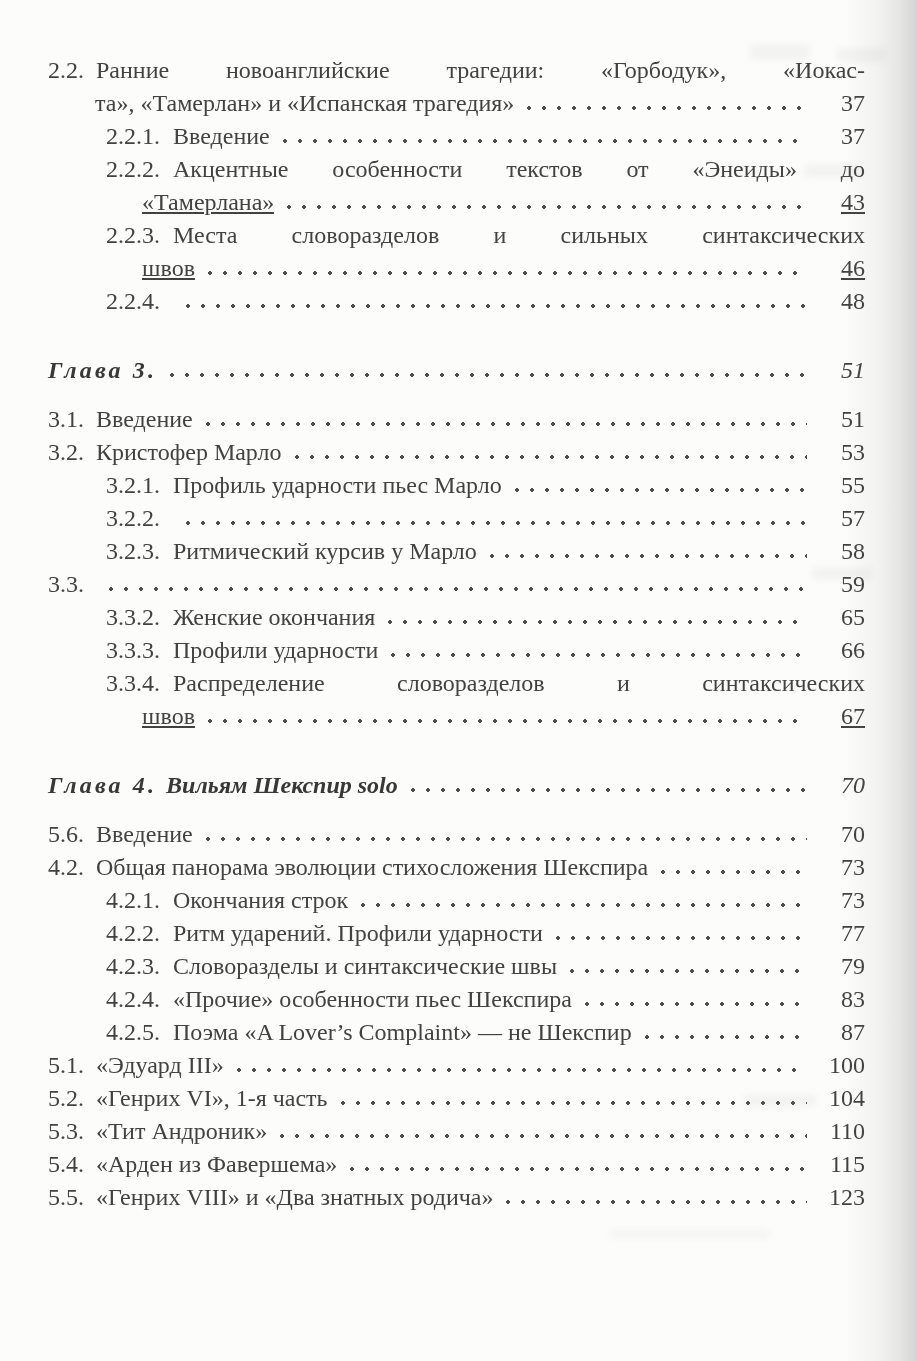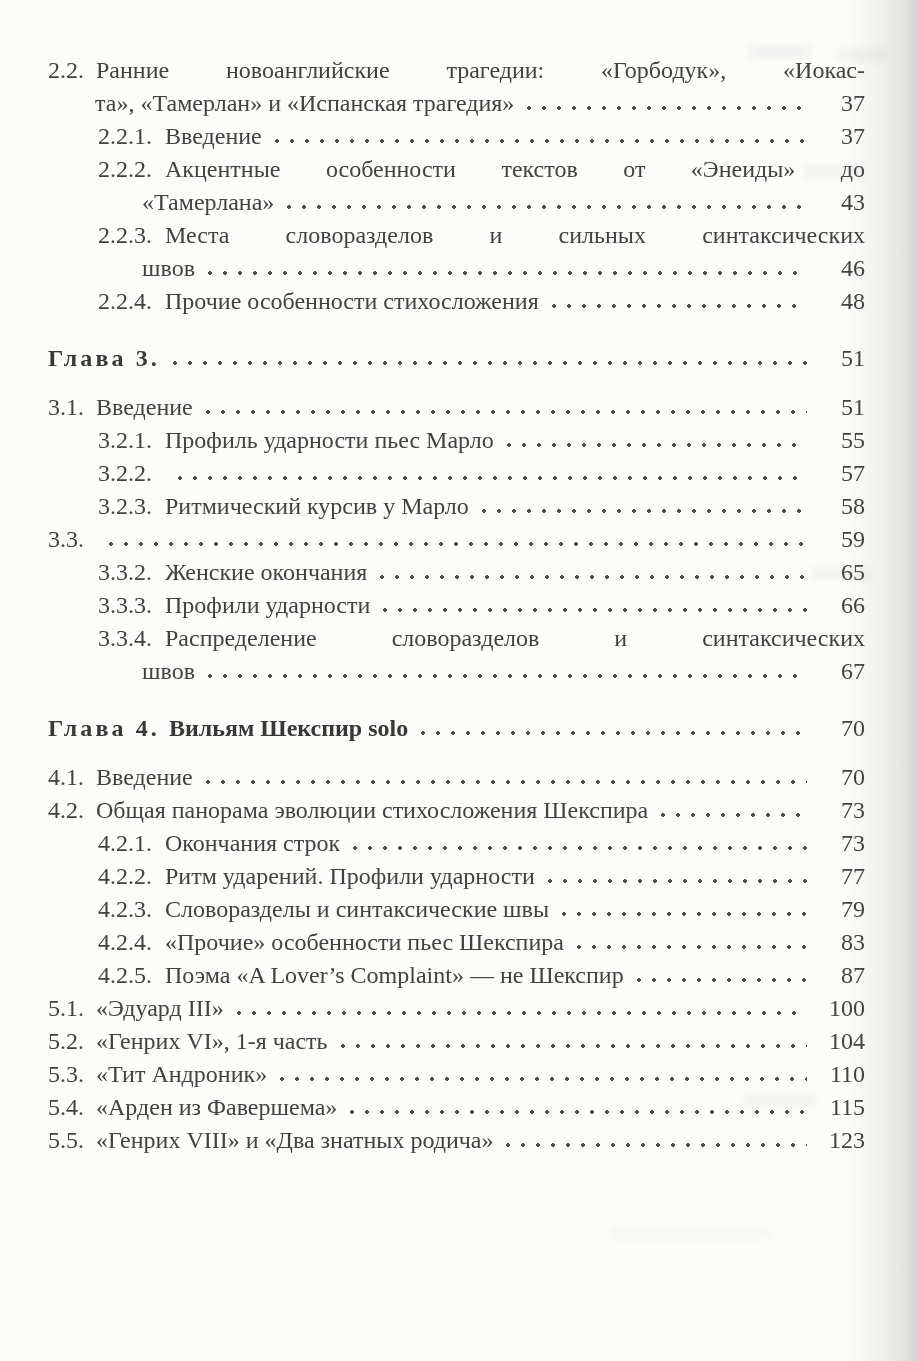--- a/index.html
+++ b/index.html
@@ -26,26 +26,26 @@
   .row {
     display: flex;
     align-items: baseline;
     font-size: 24px;
     line-height: 33px;
     white-space: nowrap;
   }
   
   .entry.level2 { padding-left: 50px; }
   .entry.level1 .row.cont { padding-left: 47px; }
-  .entry.level2 .row.cont { padding-left: 44px; }
+  .entry.level2 .row.cont { padding-left: 44px; text-decoration: underline; }
   .num {
     flex: 0 0 auto;
     min-width: 48px;
   }
-  .entry.level2 .num { min-width: 67px; }
+  .entry.level2 .num { min-width: 67px; margin-left: 8px; }
   .txt { flex: 0 1 auto; overflow: hidden; }
   
   .row.justify { white-space: normal; }
   .row.justify .txt {
     flex: 1 1 auto;
     text-align: justify;
     text-align-last: justify;
   }
   
   .leader {
@@ -59,24 +59,25 @@
     background-repeat: repeat-x;
     background-position: left bottom;
   }
   .pnum {
     flex: 0 0 auto;
     min-width: 48px;
     text-align: right;
   }
   
   .entry.chapter {
-    margin-top: 24px;
+    margin-top: 36px;
     margin-bottom: 16px;
     font-weight: bold;
     color: #383838;
+    font-style: italic;
   }
   .ch-label { letter-spacing: 0.13em; }
   .ch-title { margin-left: 9px; }
   .entry.chapter .pnum, .entry.chapter .leader { font-weight: normal; color: #424242; }
   
   .edge-shade {
     position: absolute;
     top: 0; right: 0;
     width: 72px; height: 100%;
     background: linear-gradient(to right,
@@ -137,38 +138,45 @@
         </div>
         <div class="row cont">
           <span class="txt">швов</span>
           <span class="leader"></span>
           <span class="pnum">46</span>
         </div>
       </div>
       <div class="entry level2">
         <div class="row">
           <span class="num">2.2.4.</span>
-          <span class="txt">Прочие особенности стихосложения</span>
           <span class="leader"></span>
           <span class="pnum">48</span>
         </div>
       </div>
       <div class="entry chapter">
     <div class="row">
       <span class="ch-label">Глава 3.</span>
       <span class="leader"></span>
       <span class="pnum">51</span>
     </div>
   </div>
       <div class="entry level1">
         <div class="row">
           <span class="num">3.1.</span>
           <span class="txt">Введение</span>
           <span class="leader"></span>
           <span class="pnum">51</span>
+        </div>
+      </div>
+      <div class="entry level1">
+        <div class="row">
+          <span class="num">3.2.</span>
+          <span class="txt">Кристофер Марло</span>
+          <span class="leader"></span>
+          <span class="pnum">53</span>
         </div>
       </div>
       <div class="entry level2">
         <div class="row">
           <span class="num">3.2.1.</span>
           <span class="txt">Профиль ударности пьес Марло</span>
           <span class="leader"></span>
           <span class="pnum">55</span>
         </div>
       </div>
@@ -224,21 +232,21 @@
       <div class="entry chapter">
     <div class="row">
       <span class="ch-label">Глава 4.</span>
           <span class="ch-title">Вильям Шекспир solo</span>
       <span class="leader"></span>
       <span class="pnum">70</span>
     </div>
   </div>
       <div class="entry level1">
         <div class="row">
-          <span class="num">4.1.</span>
+          <span class="num">5.6.</span>
           <span class="txt">Введение</span>
           <span class="leader"></span>
           <span class="pnum">70</span>
         </div>
       </div>
       <div class="entry level1">
         <div class="row">
           <span class="num">4.2.</span>
           <span class="txt">Общая панорама эволюции стихосложения Шекспира</span>
           <span class="leader"></span>

